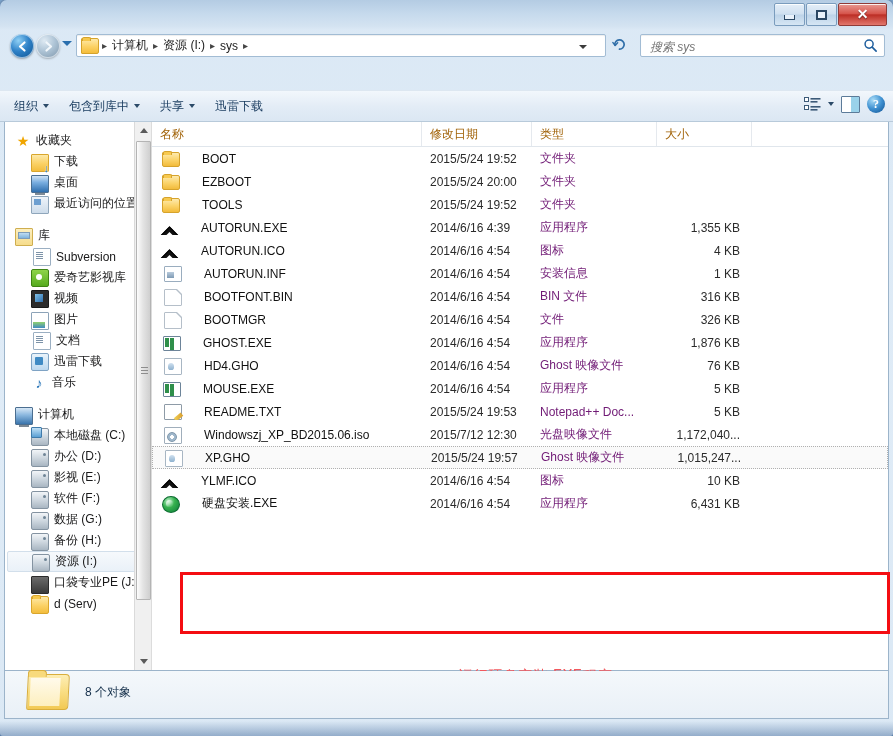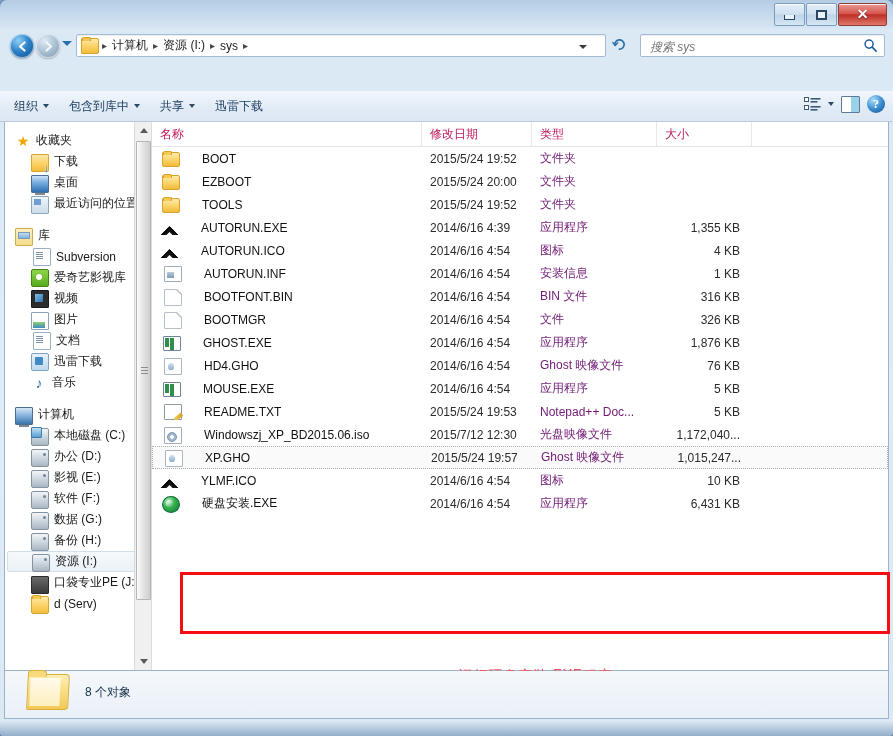--- a/index.html
+++ b/index.html
@@ -402,21 +402,21 @@
   
   #filepane {
     flex: 1 1 auto; position: relative; background: #fff; overflow: hidden;
   }
   #colheader {
     height: 24px; display: flex; align-items: center;
     border-bottom: 1px solid #e0e6ec;
     background: #fff;
   }
   .colh {
-    font-size: 12px; color: #be185d; padding-left: 8px;
+    font-size: 12px; color: #a16207; padding-left: 8px;
     box-sizing: border-box; height: 24px; line-height: 24px;
     border-right: 1px solid #e5e9ee; white-space: nowrap;
   }
   .col-name { width: 270px; }
   .col-date { width: 110px; }
   .col-type { width: 125px; }
   .col-size { width: 95px; text-align: left; }
   .col-pad  { flex: 1 1 auto; border-right: none; }
 
   .filerow {

